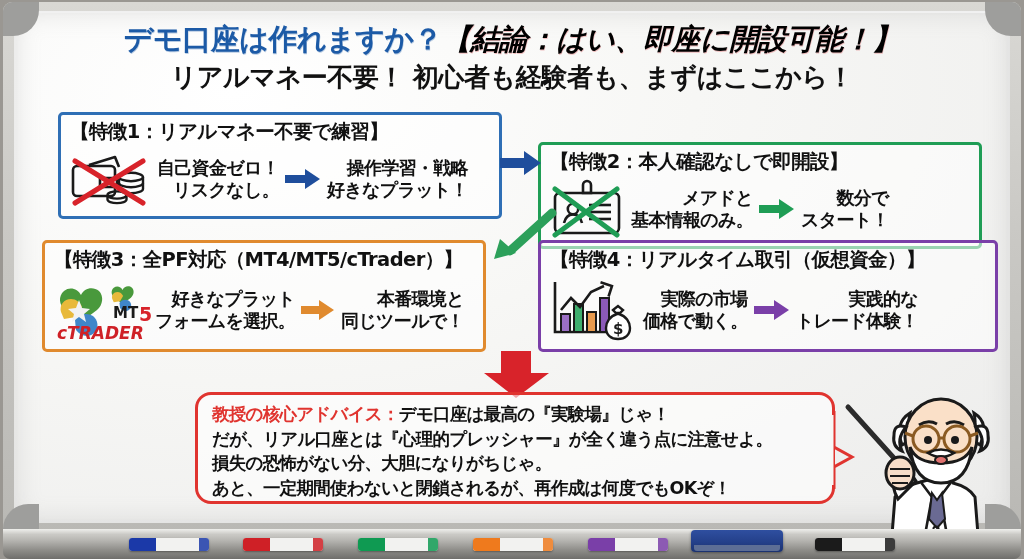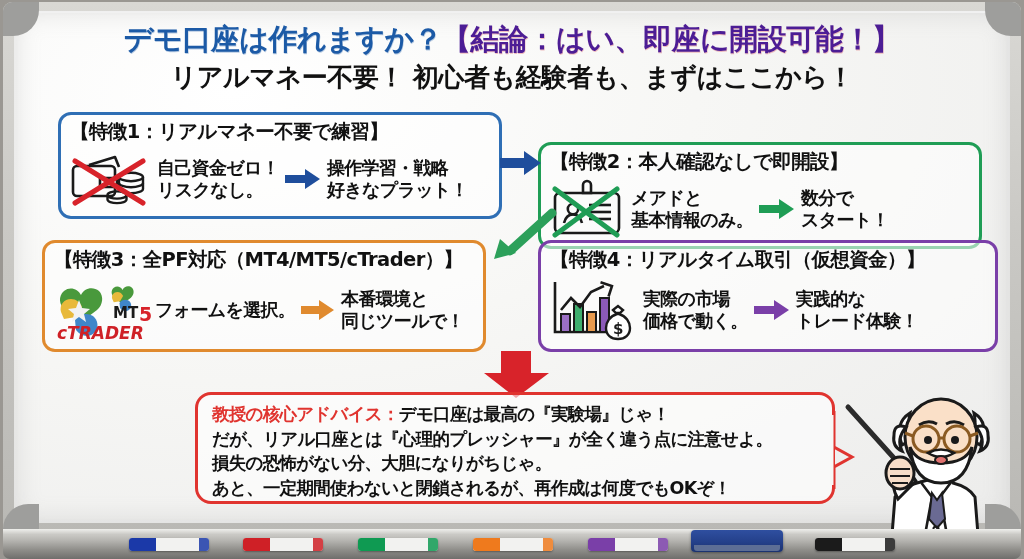--- a/index.html
+++ b/index.html
@@ -51,27 +51,27 @@
   .eraser::after{ content:""; position:absolute; left:3px; right:3px; bottom:1px; height:6px;
         background:#5d6e95; border-radius:0 0 3px 3px; }
 
   
   .content{ position:absolute; left:14px; top:11px; width:996px; height:512px; }
 
   
   .title-row{ position:absolute; left:0; top:9px; width:996px; text-align:center;
      white-space:nowrap; font-size:29px; font-weight:bold; letter-spacing:-.5px; }
   .t-blue{ color:#1c5aa6; text-shadow:.5px .5px 0 rgba(28,90,166,.3); }
-  .t-red { color:#4c1d95; text-shadow:.5px .5px 0 rgba(216,35,42,.28); }
+  .t-red { color:#000000; text-shadow:.5px .5px 0 rgba(216,35,42,.28);font-style:italic; }
   .subtitle{ position:absolute; left:0; top:49px; width:996px; text-align:center;
      font-size:26px; font-weight:bold; color:#111; letter-spacing:-.4px; white-space:nowrap; }
 
   
-  .fbox{ position:absolute; border:3px solid #000; border-radius:13px;
-     background:rgba(255,255,255,.55); }
+  .fbox{ position:absolute; border:3px solid #000; border-radius:5px;
+     background:rgba(255,255,255,.55);text-align:right; }
   .fbox .fhead{ position:absolute; left:9px; top:3px; font-size:19.5px; font-weight:bold;
      color:#111; white-space:nowrap; letter-spacing:-.6px; }
   .fbody{ position:absolute; left:6px; top:30px; right:6px; bottom:3px;
      display:flex; align-items:center; gap:4px; }
   .ftxt{ font-size:18px; font-weight:bold; color:#111; line-height:1.22;
      letter-spacing:-.7px; white-space:nowrap; }
   .arrow-mid{ flex:0 0 auto; }
 
   .b1{ left:44px;  top:101px; width:444px; height:107px; border-color:#2f6fb5; }
   .b2{ left:524px; top:101px; width:444px; height:107px; border-color:#1f9d55;margin-top:30px; }
@@ -194,20 +194,21 @@
               <path d="M14 34c-6-5-7-14-1-19 6-5 14-2 17 4 3-7 12-9 18-4 5 5 4 14-2 19l-16 12z" fill="#49993c"></path>
               <path d="M10 36c-2-7 3-13 10-13 5 0 9 3 11 8l-6 10-12 2z" fill="#e8b93b"></path>
               <path d="M24 44c4-6 12-8 18-4 5 4 6 11 2 16-5 6-14 5-19-2z" fill="#3f86c9"></path>
             </g>
             <text x="62" y="42" font-family="'DejaVu Sans',sans-serif" font-size="15" font-weight="bold" fill="#1a1a1a">MT</text>
             <text x="88" y="45" font-family="'DejaVu Sans',sans-serif" font-size="19" font-weight="bold" fill="#d8232a">5</text>
             <text x="6" y="63" font-family="'DejaVu Sans',sans-serif" font-size="17" font-style="italic" font-weight="bold" fill="#cf2026">cTRADER</text>
           </svg>
         </div>
         <div class="ftxt">
+          <div>好きなプラット</div>
           <div>フォームを選択。</div>
         </div>
         <svg class="arrow-mid" width="38" height="26" viewBox="0 0 38 26">
           <path d="M2 9h18V3l15 10-15 10v-6H2z" fill="#e08a2e"></path>
         </svg>
         <div class="ftxt">
           <div>本番環境と</div>
           <div>同じツールで！</div>
         </div>
       </div>

